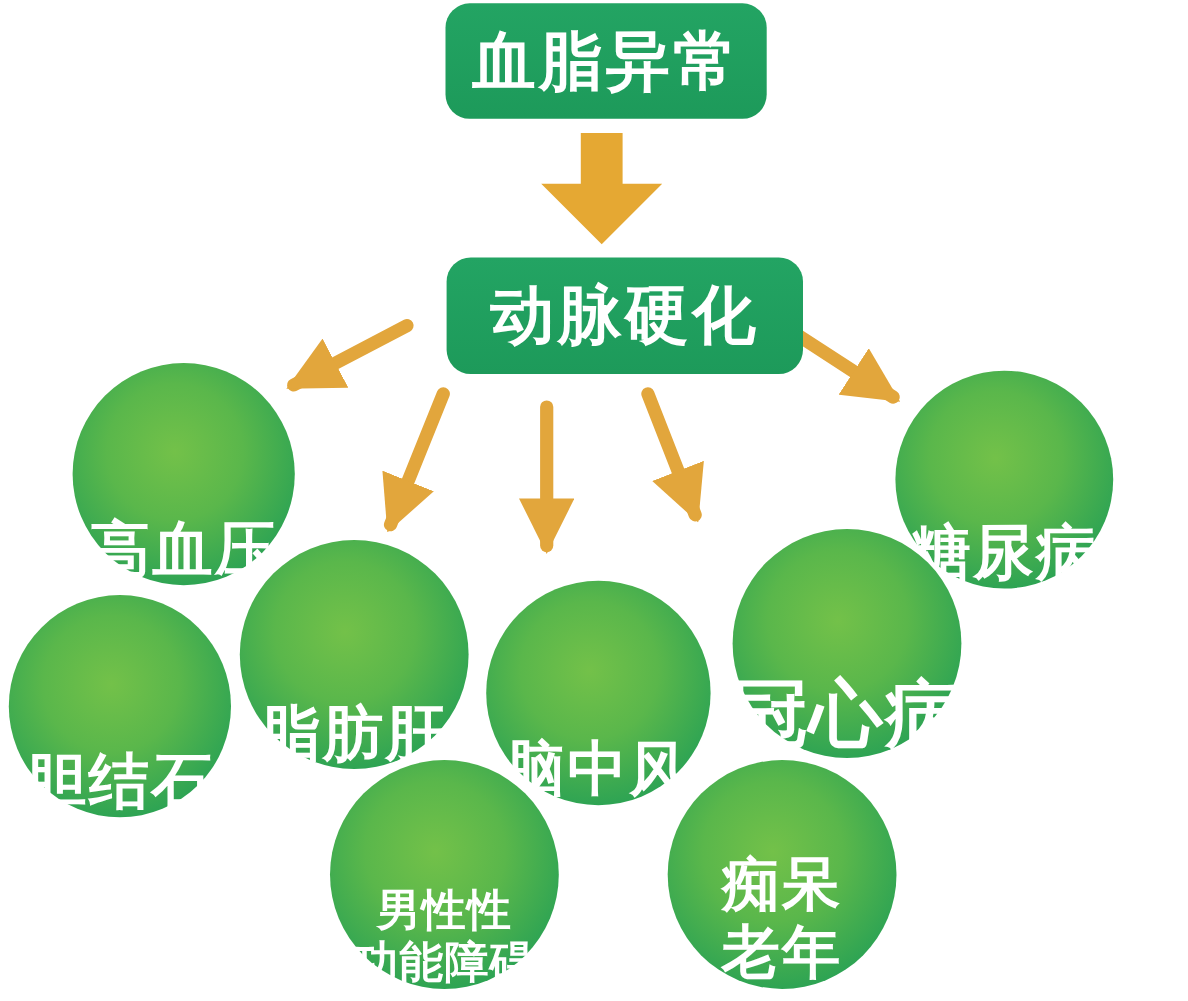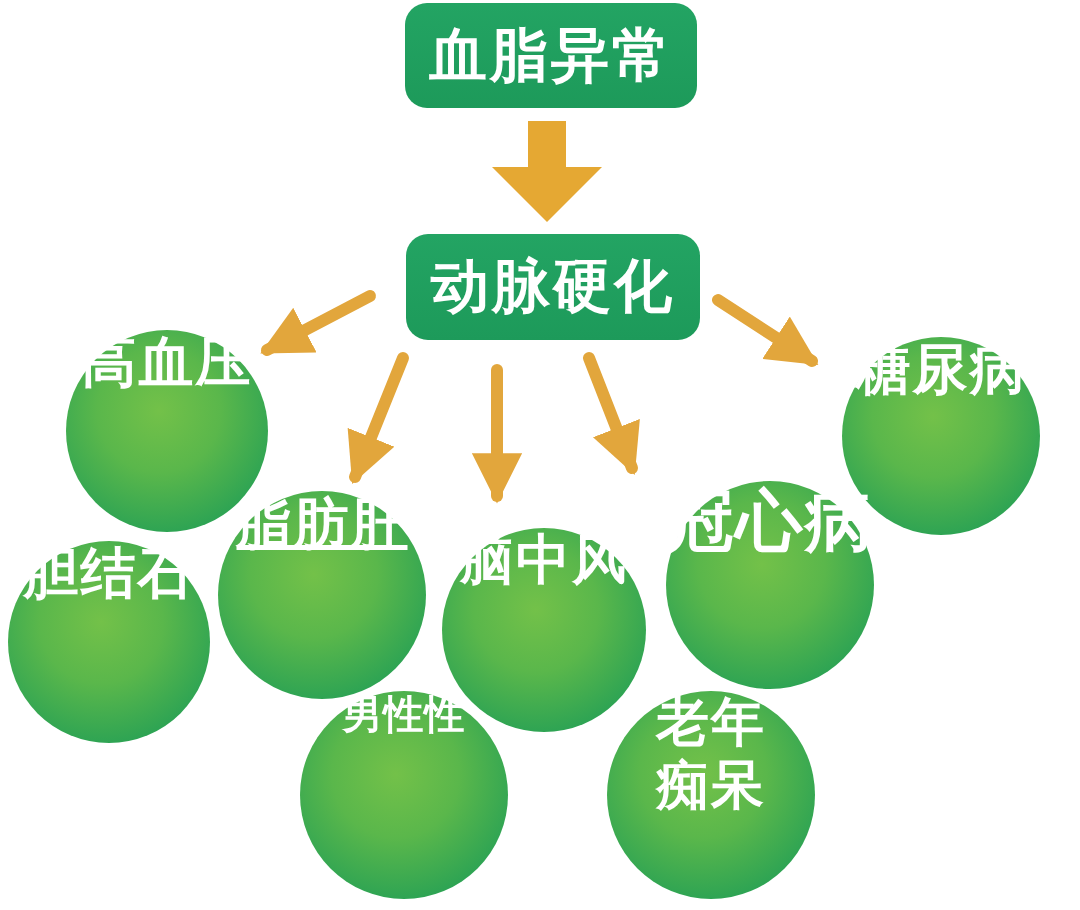--- a/index.html
+++ b/index.html
@@ -21,53 +21,53 @@
     align-items: center;
     justify-content: center;
     background: linear-gradient(180deg, #23a463 0%, #1d9a5a 100%);
     border-radius: 22px;
     color: #ffffff;
     font-weight: 700;
     letter-spacing: 3px;
     text-align: right;
   }
   .box-root   { left: 405px; top: 3px;   width: 292px; height: 105px; font-size: 58px; }
-  .box-hub    { left: 406px; top: 234px; width: 294px; height: 106px; font-size: 58px; }
+  .box-hub    { left: 406px; top: 234px; width: 324px; height: 106px; font-size: 58px; }
 
   .arrow-layer {
     position: absolute;
     left: 0; top: 0;
     width: 1080px;
     height: 910px;
     pointer-events: none;
   }
 
   .node-circle {
     position: absolute;
     display: flex;
     flex-direction: column;
     align-items: center;
-    justify-content: flex-start;
+    justify-content: flex-end;
     border-radius: 50%;
     background: radial-gradient(circle at 46% 40%, #73c149 0%, #5ab74b 38%, #2aa254 78%, #1c9a55 100%);
     box-shadow: 0 0 0 3px #ffffff;
     color: #ffffff;
     font-weight: 700;
     text-align: center;
     line-height: 1.18;
     letter-spacing: 2px;
   }
   .node-circle span { display: block; }
 
   .c-hypertension  { left: 66px;  top: 330px; width: 202px; height: 202px; font-size: 55px; }
   .c-gallstone     { left: 8px;   top: 541px; width: 202px; height: 202px; font-size: 55px; }
-  .c-fatty-liver   { left: 218px; top: 491px; width: 208px; height: 208px; font-size: 55px; text-decoration: underline; }
+  .c-fatty-liver   { left: 218px; top: 491px; width: 208px; height: 208px; font-size: 55px; }
   .c-stroke        { left: 442px; top: 528px; width: 204px; height: 204px; font-size: 54px; }
   .c-coronary      { left: 666px; top: 481px; width: 208px; height: 208px; font-size: 67px; }
-  .c-diabetes      { left: 842px; top: 337px; width: 198px; height: 198px; font-size: 55px; }
+  .c-diabetes      { left: 814px; top: 337px; width: 198px; height: 198px; font-size: 55px; }
   .c-hyperuricemia { left: 880px; top: 549px; width: 196px; height: 196px; font-size: 44px; }
   .c-male-dysfunction { left: 300px; top: 691px; width: 208px; height: 208px; font-size: 40px; letter-spacing: 1px; }
   .c-dementia      { left: 607px; top: 691px; width: 208px; height: 208px; font-size: 53px; }
 </style>
 </head>
 <body>
 
 <div class="stage">
 
   <div class="flow-box box-root">
@@ -114,20 +114,21 @@
     <span>脑中风</span>
   </div>
 
   <div class="node-circle c-gallstone">
     <span>胆结石</span>
   </div>
 
 
   <div class="node-circle c-male-dysfunction">
     <span>男性性</span>
+    <span>功能障碍</span>
   </div>
 
   <div class="node-circle c-dementia">
+    <span>痴呆</span>
     <span>老年</span>
-    <span>痴呆</span>
   </div>
 
 </div>
 
 </body></html>

